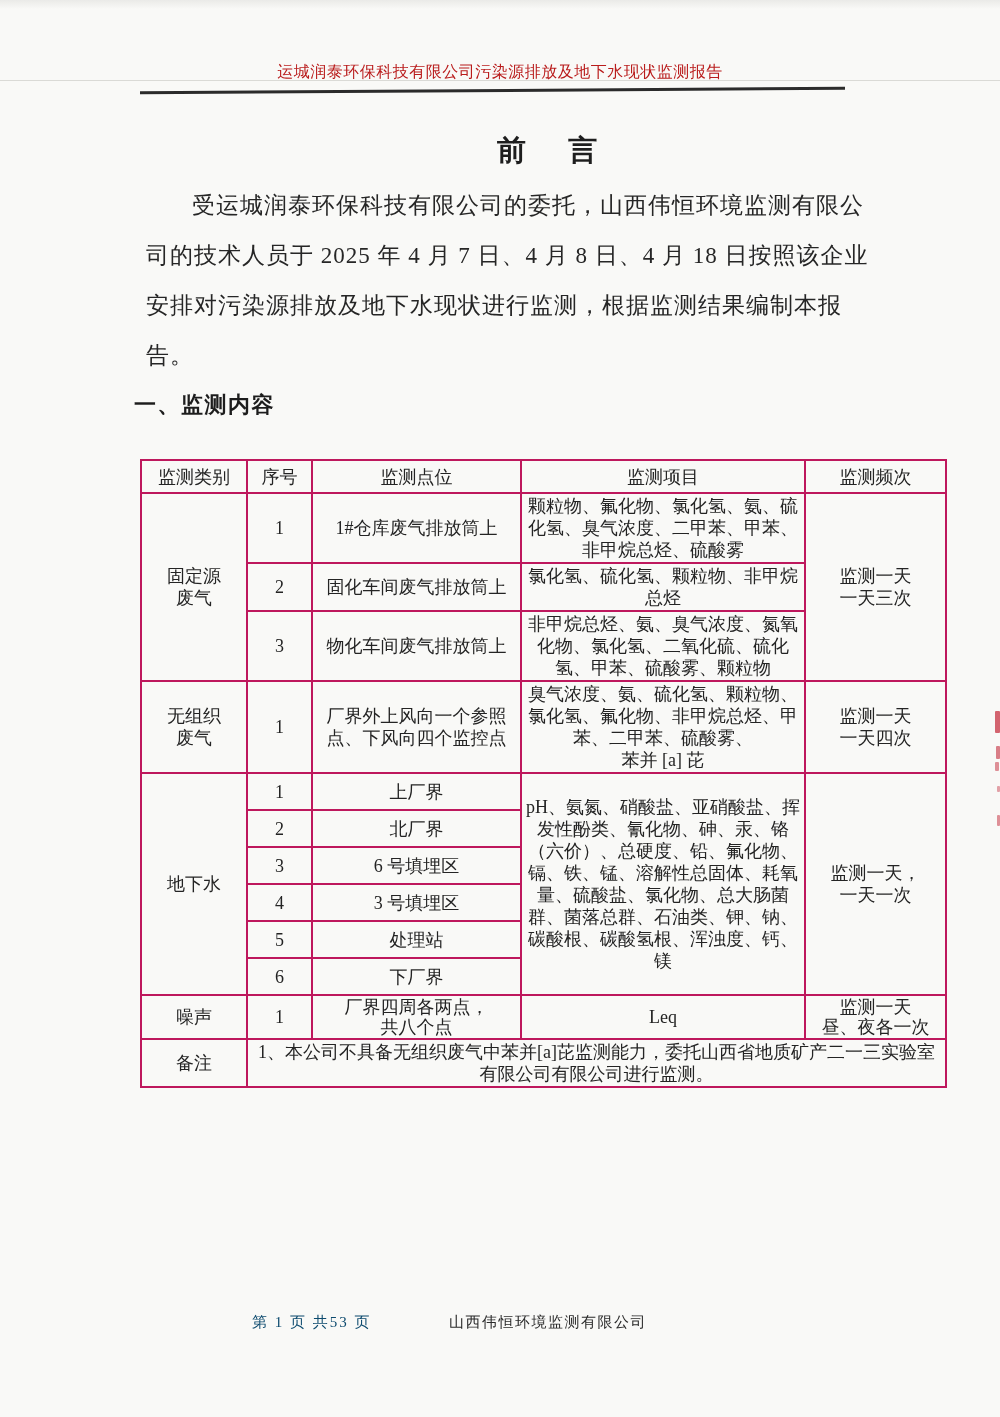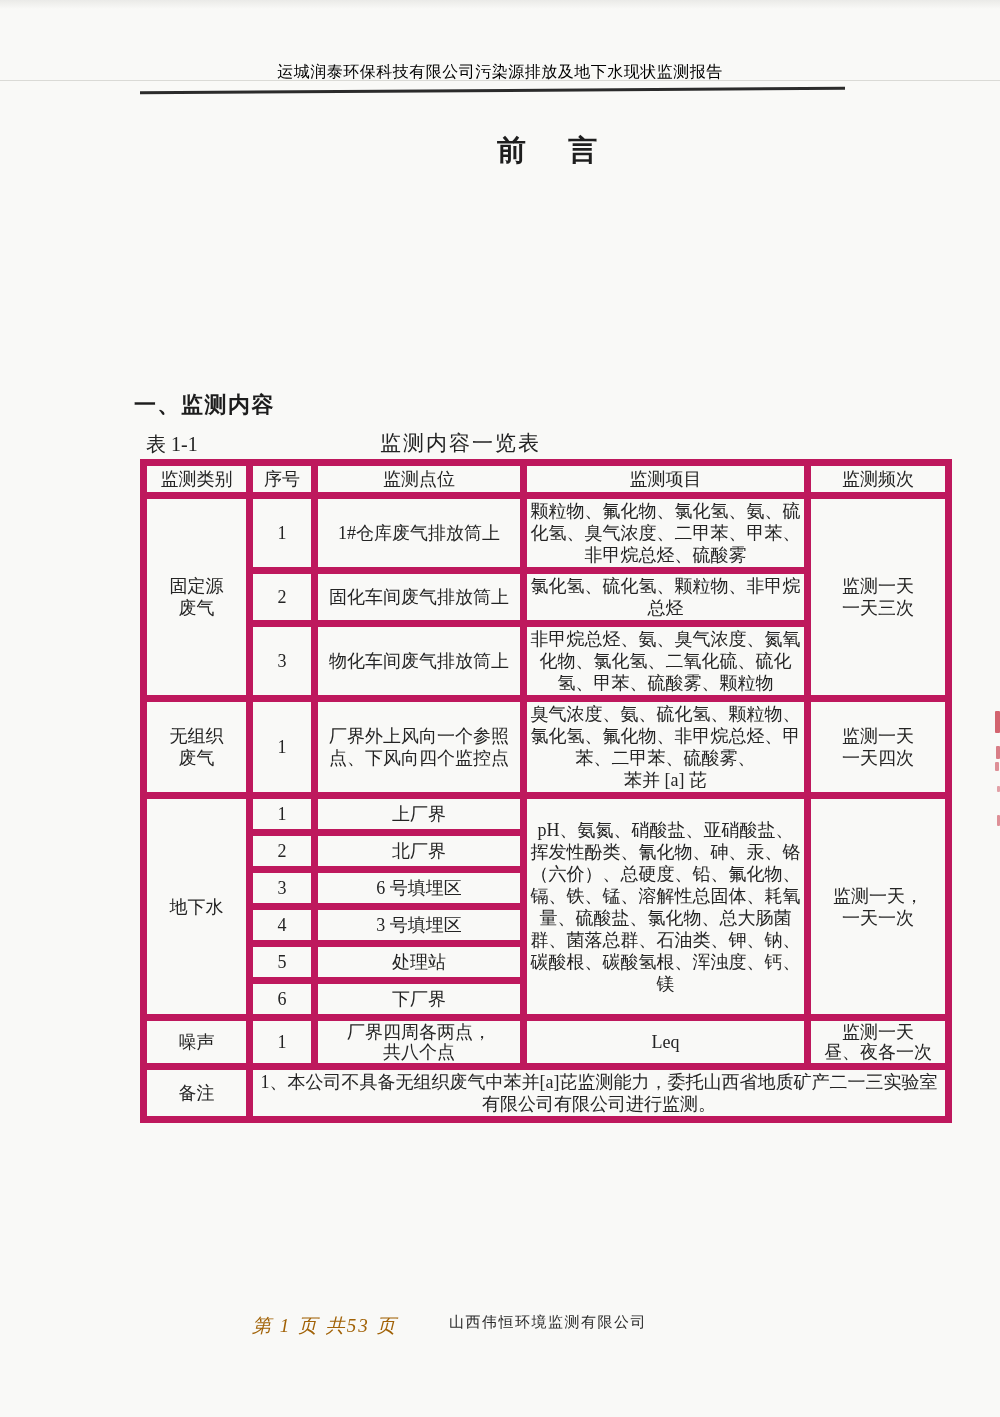--- a/index.html
+++ b/index.html
@@ -13,21 +13,21 @@
     overflow:hidden;
   }
   .scan-top-edge {
     position:absolute; top:0; left:0; right:0; height:9px;
     background:linear-gradient(#e2e2df, rgba(255,255,255,0));
     opacity:.65;
   }
   
   .header-title {
     position:absolute; top:62px; left:0; width:100%;
-    text-align:center; font-size:16px; letter-spacing:.5px; color:#000000;
+    text-align:center; font-size:16px; letter-spacing:.5px; color:#b91c1c;
   }
   .header-line-light {
     position:absolute; top:80px; left:0; width:100%; height:1px;
     background:#dadad6;
   }
   .header-line-dark {
     position:absolute; top:89px; left:140px; width:705px; height:3px;
     background:#2b2b2b; transform:rotate(-0.35deg);
   }
   
@@ -50,21 +50,21 @@
   }
   .table-caption { position:absolute; top:431px; left:146px; width:800px; height:26px; }
   .caption-no { position:absolute; left:0; top:0; font-size:20px; }
   .caption-title { position:absolute; left:234px; top:-2px; font-size:21px; letter-spacing:2px; }
   
   .monitor-table {
     position:absolute; top:459px; left:140px; width:805px;
     border-collapse:collapse; table-layout:fixed;
     font-size:18px; color:#242424;
   }
-  .monitor-table, .monitor-table td, .monitor-table th { border:7px solid #be185d; }
+  .monitor-table, .monitor-table td, .monitor-table th { border:2px solid #be185d; }
   .monitor-table { border:2px solid #2c2c2c; }
   .monitor-table th, .monitor-table td {
     text-align:center; vertical-align:middle;
     font-weight:normal; padding:1px 3px; line-height:22px;
   }
   tr.h-header  { height:33px; }
   tr.r-fix1    { height:59px; }
   tr.r-fix2    { height:41px; }
   tr.r-fix3    { height:54px; }
   tr.r-fug     { height:80px; }
@@ -76,21 +76,21 @@
   .items-fug { line-height:19px; }
   .items-gw  { line-height:30px; }
   .freq      { line-height:28px; }
   .r-noise td { line-height:20px; }
   .remark-text {
     text-align:left; padding:2px 9px; line-height:21px; vertical-align:top;border-radius:16px;
   }
   
   .footer-page {
     position:absolute; top:1313px; left:252px;
-    font-size:19px; letter-spacing:2px; color:#a16207;font-style:italic;
+    font-size:15px; letter-spacing:2px; color:#0c4a6e;
   }
   .footer-company {
     position:absolute; top:1313px; left:421px;
     font-size:15px; letter-spacing:1.5px; color:#2a2a2a;margin-left:28px;
   }
   
   .red-mark { position:absolute; background:#cc4a57; border-radius:1px; }
   .rm1 { left:995px; top:711px; width:5px; height:22px; opacity:.85; }
   .rm2 { left:996px; top:746px; width:4px; height:13px; opacity:.7; }
   .rm3 { left:995px; top:762px; width:4px; height:9px;  opacity:.6; }
@@ -102,27 +102,29 @@
 
 <div class="page">
   <div class="scan-top-edge"></div>
 
   <div class="header-title">运城润泰环保科技有限公司污染源排放及地下水现状监测报告</div>
   <div class="header-line-light"></div>
   <div class="header-line-dark"></div>
 
   <div class="doc-title">前　 言</div>
 
+  <div class="paragraph">
+    <div class="p-line indent">受运城润泰环保科技有限公司的委托，山西伟恒环境监测有限公</div>
+    <div class="p-line">司的技术人员于 2025 年 4 月 7 日、4 月 8 日、4 月 18 日按照该企业</div>
+    <div class="p-line">安排对污染源排放及地下水现状进行监测，根据监测结果编制本报</div>
+    <div class="p-line">告。</div>
+  </div>
 
   <div class="section-heading">一、监测内容</div>
 
-  <div class="table-caption">
-    <span class="caption-no">表 1-1</span>
-    <span class="caption-title">监测内容一览表</span>
-  </div>
 
   <table class="monitor-table">
     <colgroup>
       <col style="width:106px">
         <col style="width:65px">
         <col style="width:209px">
         <col style="width:284px">
         <col style="width:141px">
     </colgroup>
     <tbody>

